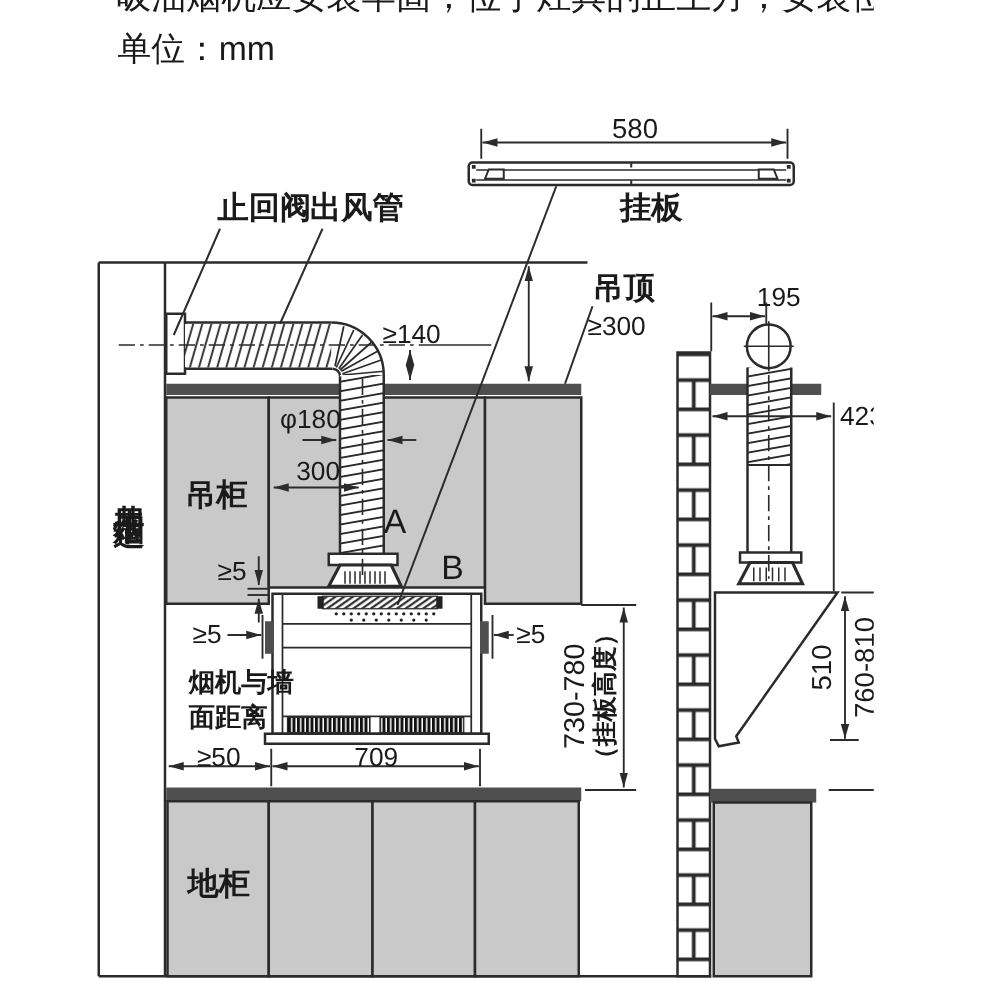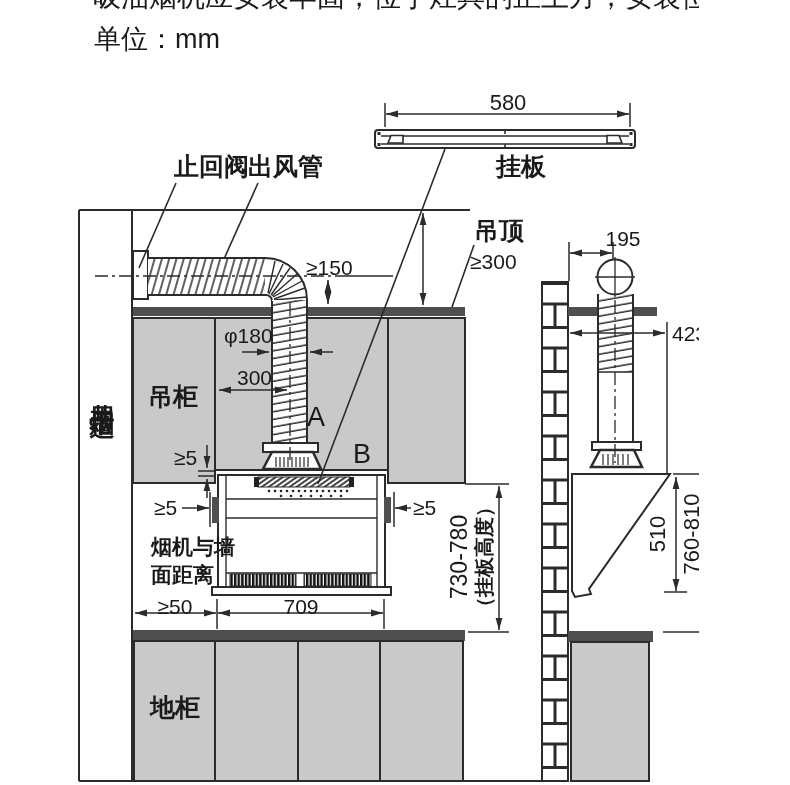--- a/index.html
+++ b/index.html
@@ -276,21 +276,21 @@
   <div class="t zh" style="left:93px;top:-18px;font-size:28px;">吸油烟机应安装牢固，位于灶具的正上方，安装位置按下图所示</div>
   <div class="t zh" style="left:94px;top:25px;font-size:27px;">单位：mm</div>
 
   <div class="t num" style="left:386px;top:91px;width:244px;text-align:center;font-size:22px;">580</div>
   <div class="t zhb" style="left:496px;top:153px;">挂板</div>
 
   <div class="t zhb" style="left:174px;top:153px;">止回阀</div>
   <div class="t zhb" style="left:248px;top:153px;">出风管</div>
   <div class="t zhb" style="left:474px;top:217px;">吊顶</div>
 
-  <div class="t num" style="left:306px;top:256px;">≥150</div>
+  <div class="t num" style="left:306px;top:256px;">≥140</div>
   <div class="t num" style="left:426px;top:250px;margin-left:44px;">≥300</div>
   <div class="t num" style="left:224px;top:324px;">φ180</div>
   <div class="t num" style="left:237px;top:366px;">300</div>
   <div class="t zhb" style="left:148px;top:383px;">吊柜</div>
   <div class="t num" style="left:307px;top:403px;font-size:27px;">A</div>
   <div class="t num" style="left:353px;top:440px;font-size:27px;">B</div>
   <div class="t num" style="left:174px;top:446px;">≥5</div>
   <div class="t num" style="left:154px;top:496px;">≥5</div>
   <div class="t num" style="left:413px;top:496px;">≥5</div>
   <div class="t zhb pre" style="left:136px;top:533px;font-size:21px;line-height:28px;">烟机与墙

